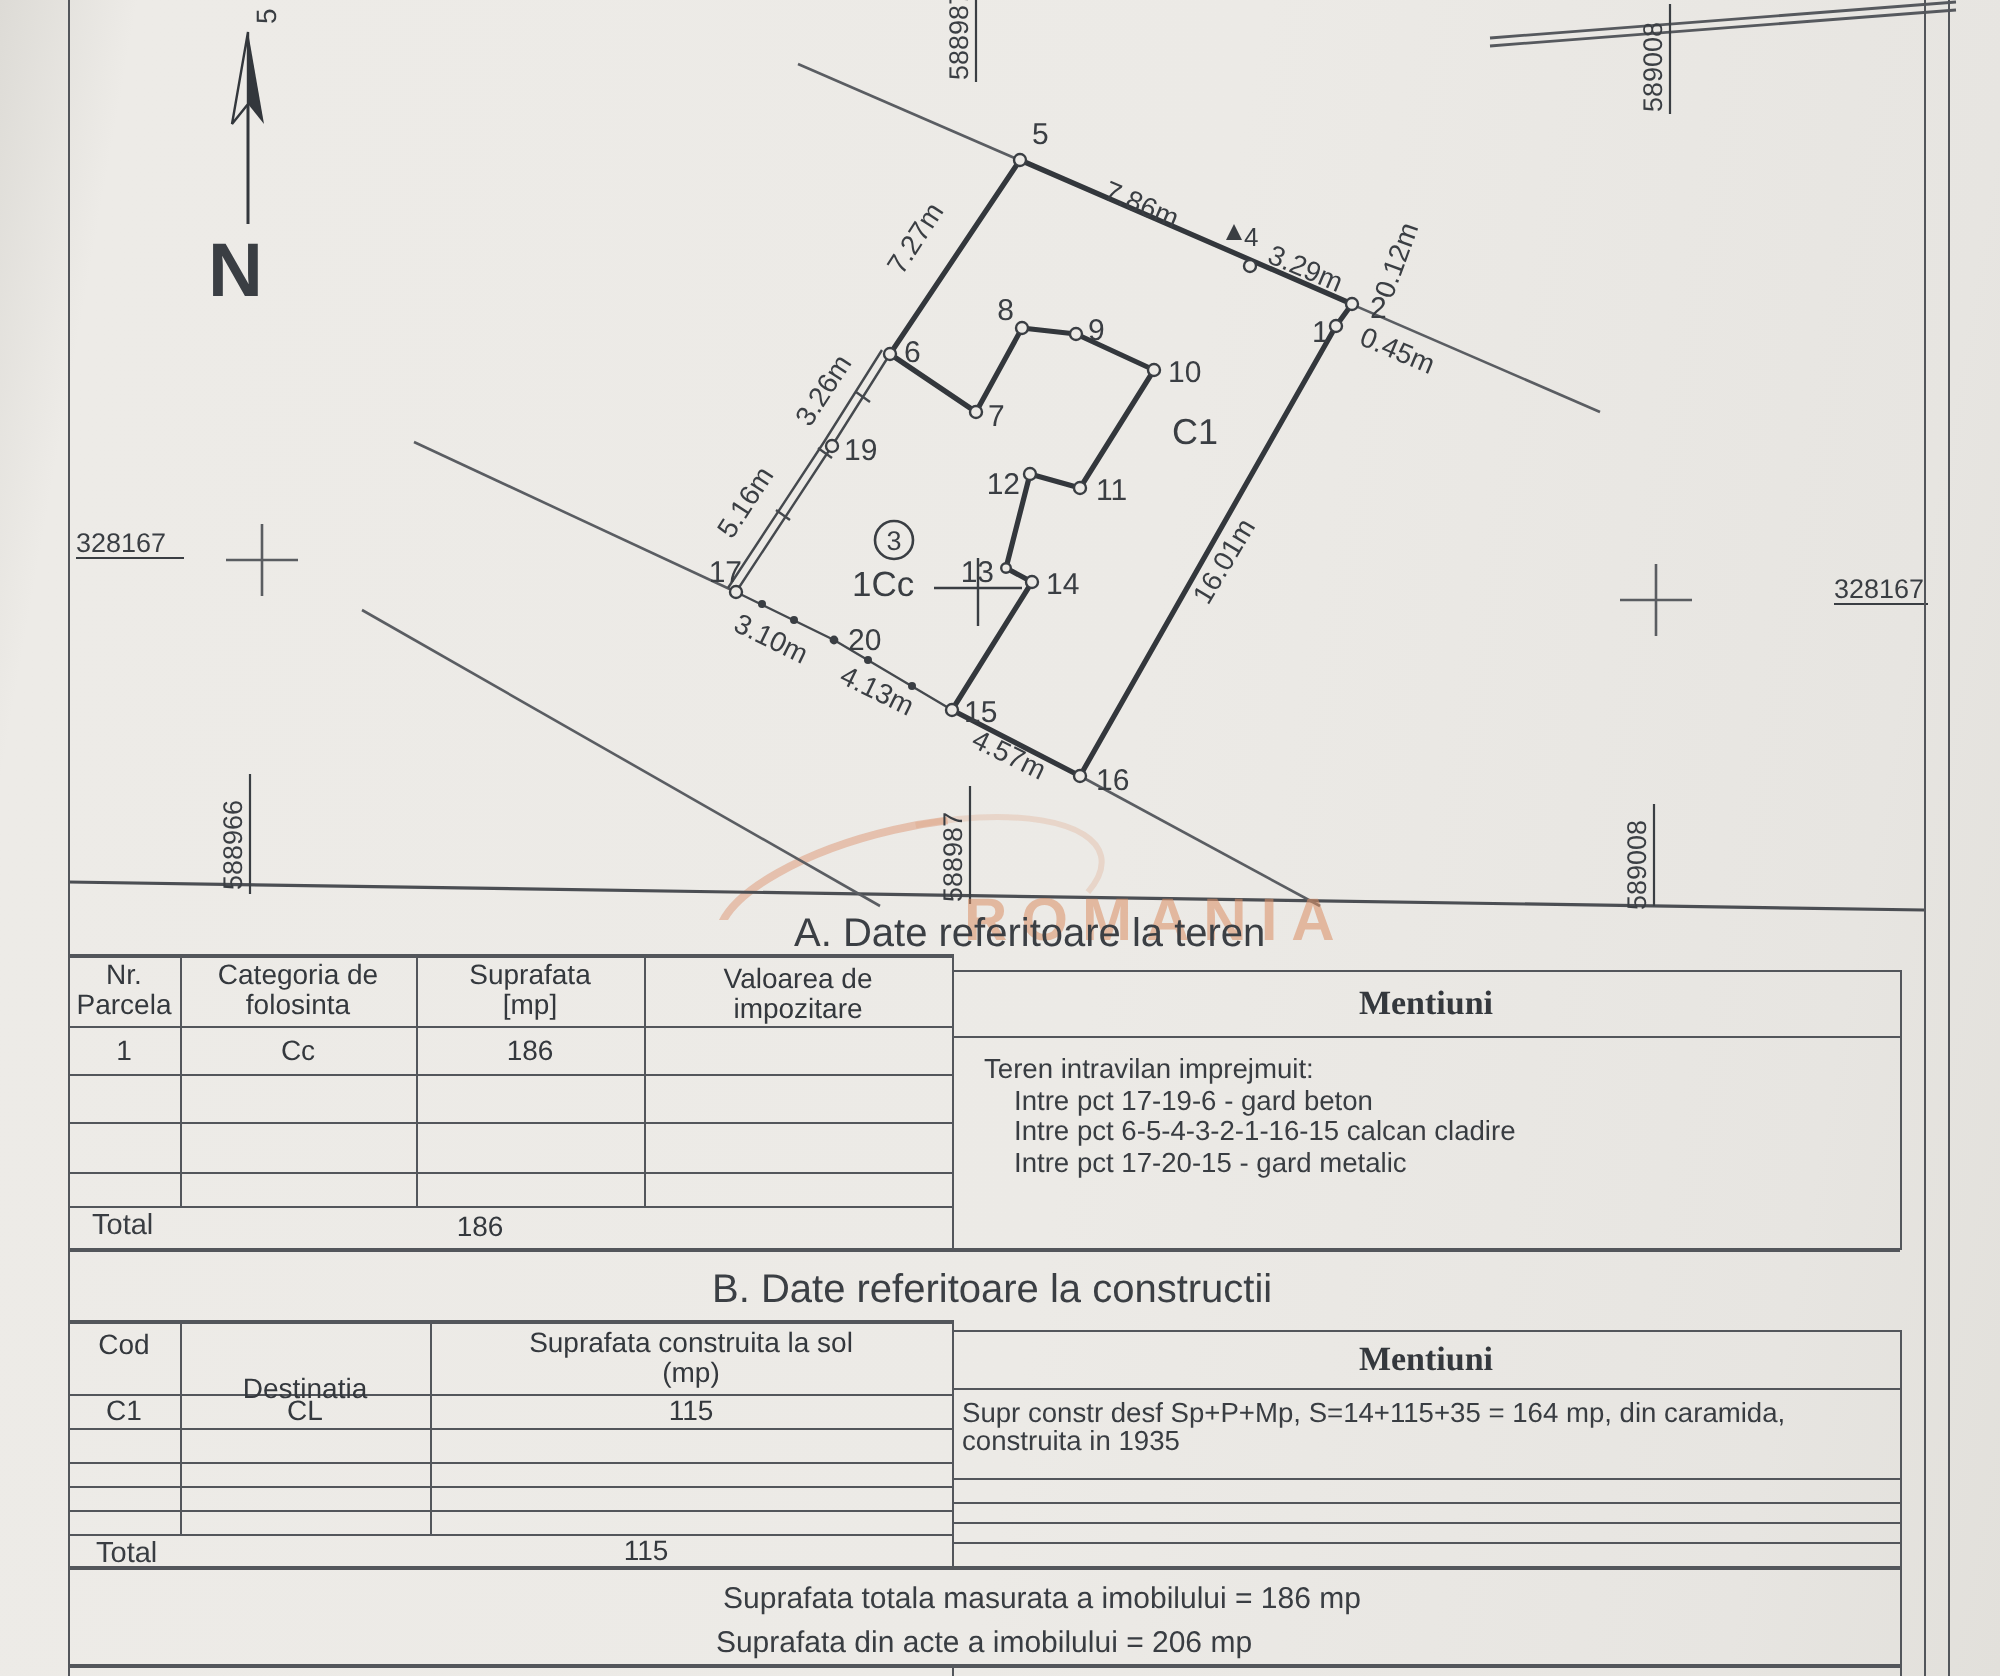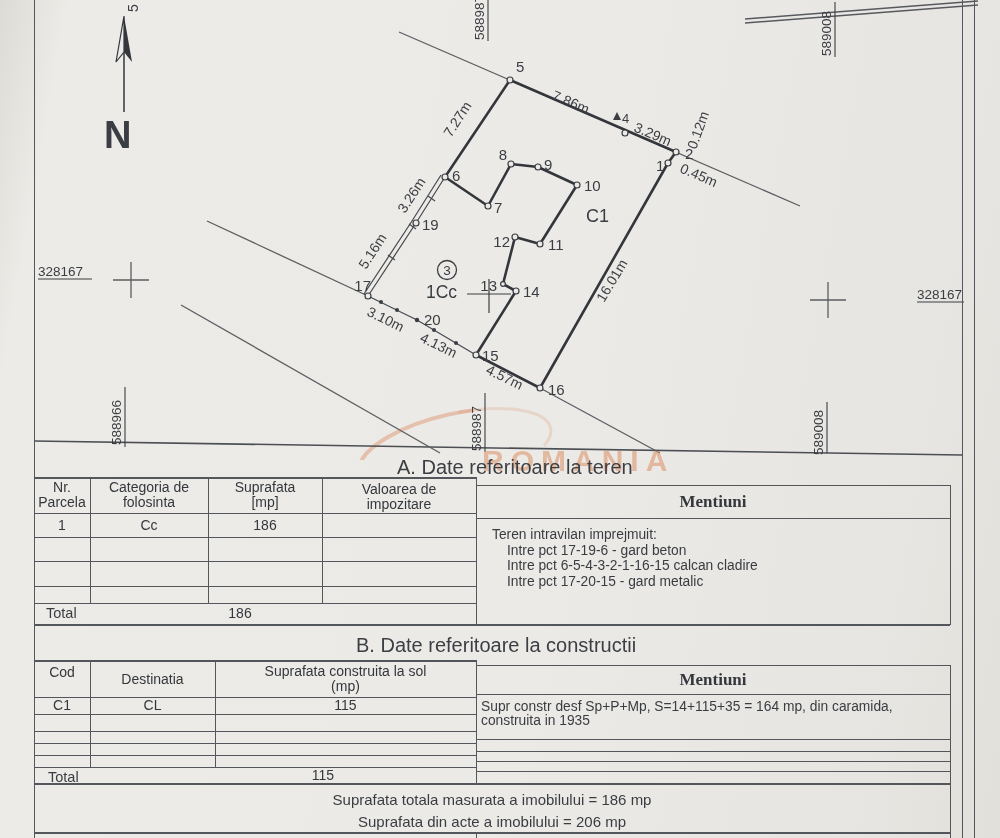--- a/index.html
+++ b/index.html
@@ -236,33 +236,33 @@
 
 <div class="hline" style="left:476px;top:665px;width:474px;"></div>
 <div class="hline" style="left:476px;top:694px;width:474px;"></div>
 <div class="hline" style="left:476px;top:739px;width:474px;height:1.1px;"></div>
 <div class="hline" style="left:476px;top:751px;width:474px;height:1.1px;"></div>
 <div class="hline" style="left:476px;top:761px;width:474px;height:1.1px;"></div>
 <div class="hline" style="left:476px;top:771px;width:474px;height:1.1px;"></div>
 <div class="vline" style="left:950px;top:665px;height:118px;"></div>
 
 <div class="cell" style="left:34px;top:662px;width:56px;height:20px;">Cod</div>
-<div class="cell" style="left:90px;top:662px;width:125px;height:34px;">Destinatia</div>
+<div class="cell" style="left:90px;top:677px;width:125px;height:34px;">Destinatia</div>
 <div class="cell" style="left:215px;top:662px;width:261px;height:34px;">
   <span>Suprafata construita la sol</span>
   <span>(mp)</span>
 </div>
 <div class="cell serifbold" style="left:476px;top:666px;width:474px;height:27px;">Mentiuni</div>
 
 <div class="cell" style="left:34px;top:698px;width:56px;height:15px;">C1</div>
 <div class="cell" style="left:90px;top:698px;width:125px;height:15px;">CL</div>
 <div class="cell" style="left:215px;top:698px;width:261px;height:15px;">115</div>
 <div class="ment-line" style="left:48px;top:769px;font-size:14.5px;">Total</div>
 <div class="cell" style="left:288px;top:768px;width:70px;height:14px;">115</div>
 
 <div class="ment-line" style="left:481px;top:699px;">Supr constr desf Sp+P+Mp, S=14+115+35 = 164 mp, din caramida,</div>
 <div class="ment-line" style="left:481px;top:713px;text-align:right;">construita in 1935</div>
 
-<div class="sum-line" style="top:791px;">Suprafata totala masurata a imobilului = 186 mp</div>
+<div class="sum-line" style="top:791px;padding-left:29px;">Suprafata totala masurata a imobilului = 186 mp</div>
 <div class="sum-line" style="top:813px;">Suprafata din acte a imobilului = 206 mp</div>
 <div class="hline" style="left:34px;top:832px;width:916px;height:1.6px;"></div>
 <div class="vline" style="left:476px;top:832px;height:6px;"></div>
 <div class="vline" style="left:950px;top:783px;height:55px;"></div>
 
 </body></html>

